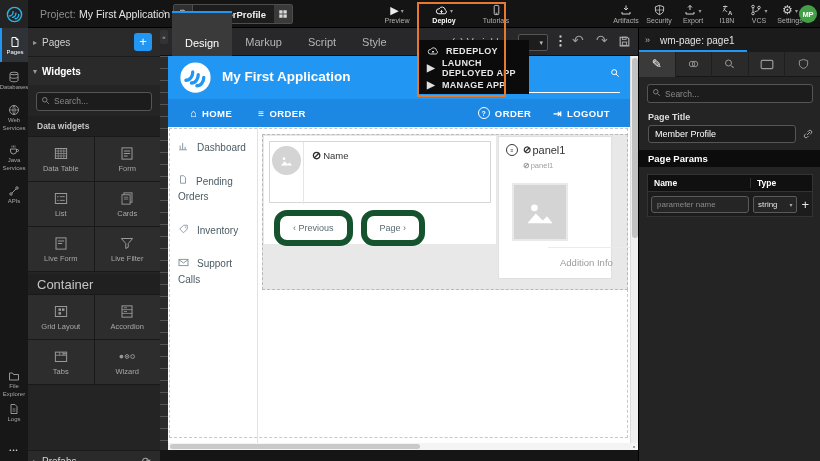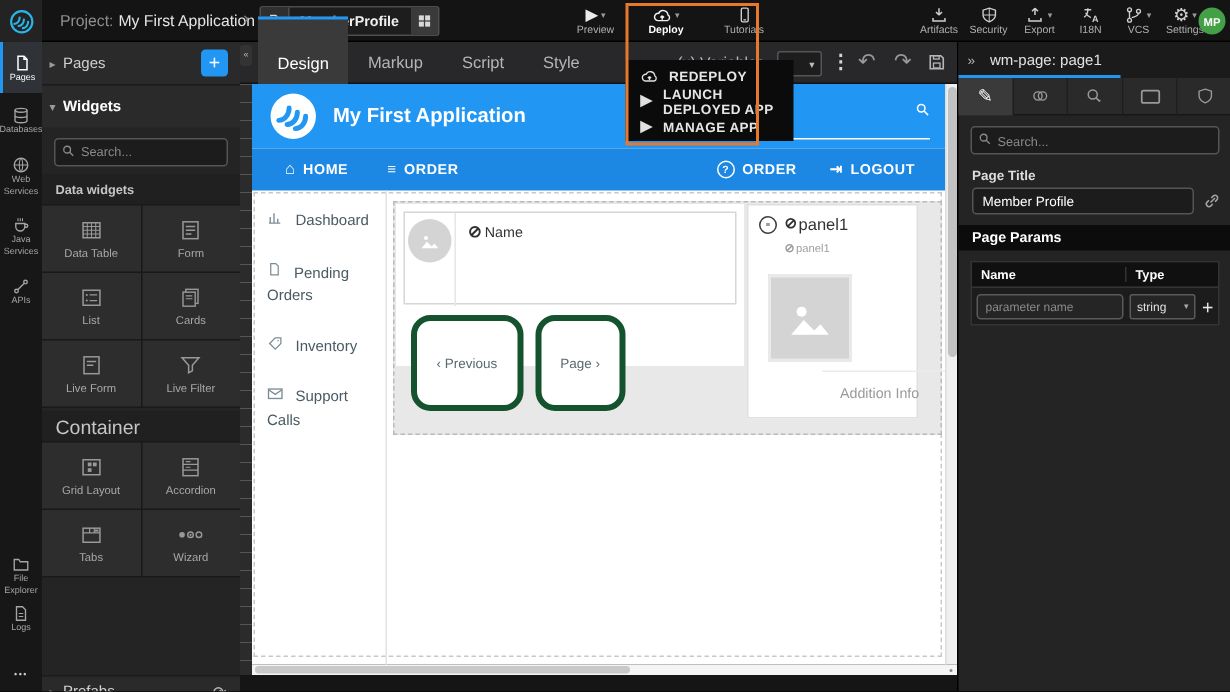--- a/index.html
+++ b/index.html
@@ -17,22 +17,22 @@
   .arrow{color:#9a9a9a;font-size:8px;width:14px;text-align:center;}
   .inp{background:#1c1c1c;border:1px solid #555;border-radius:3px;color:#ddd;font-family:"Liberation Sans",sans-serif;}
   .inp::placeholder{color:#8a8a8a;}
   .etab{height:28px;display:flex;align-items:center;padding:16px 13px;font-size:11px;color:#b5b5b5;}
   .etab.active{background:#3a3a3a;color:#fff;border-top:2px solid #2196f3;}
   .mi{height:17px;display:flex;align-items:center;gap:7px;padding-left:10px;color:#e6e6e6;font-size:9px;font-weight:bold;letter-spacing:.3px;}
   .navitem{display:flex;align-items:center;gap:5px;color:#fff;font-size:9.5px;font-weight:bold;letter-spacing:.4px;}
   .appmenu-item{padding:9px 8px 9px 10px;font-size:10px;color:#4a5a63;line-height:1.55;}
   .appmenu-item .mic{color:#7d8d96;margin-right:8px;}
   .binddot{display:inline-block;color:#2f2f2f;font-weight:bold;font-size:11px;line-height:1;}
-  .pill{display:inline-flex;align-items:center;justify-content:center;border:4px solid #14532d;border-radius:13px;
-        background:#fff;color:#5a6a72;font-size:9px;height:24px;padding:16px 13px;}
+  .pill{display:inline-flex;align-items:center;justify-content:center;border:6px solid #14532d;border-radius:13px;
+        background:#fff;color:#5a6a72;font-size:9px;height:24px;padding:0 13px;}
   .rptab{flex:1;height:25px;display:flex;align-items:center;justify-content:center;color:#9a9a9a;border-right:1px solid #1f1f1f;}
   .rptab.active{background:#3a3a3a;color:#fff;}
   .dark-hdr{background:#0c0c0c;color:#fff;font-weight:bold;}
 </style>
 </head>
 <body>
 
 <div id="app">
 
   <div class="abs f" style="left:0;top:0;width:820px;height:28px;background:#141414;border-bottom:1px solid #000;">

